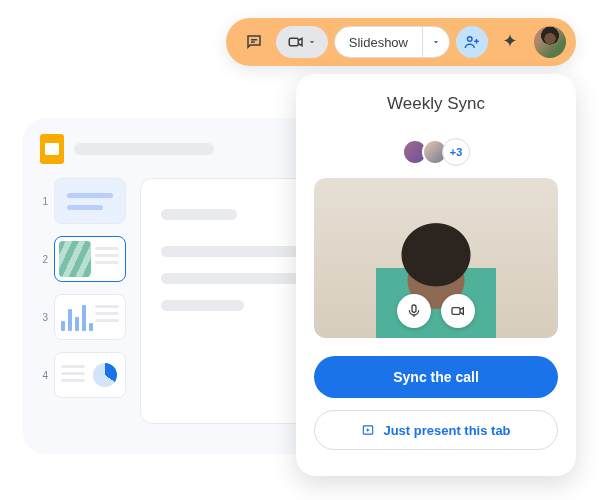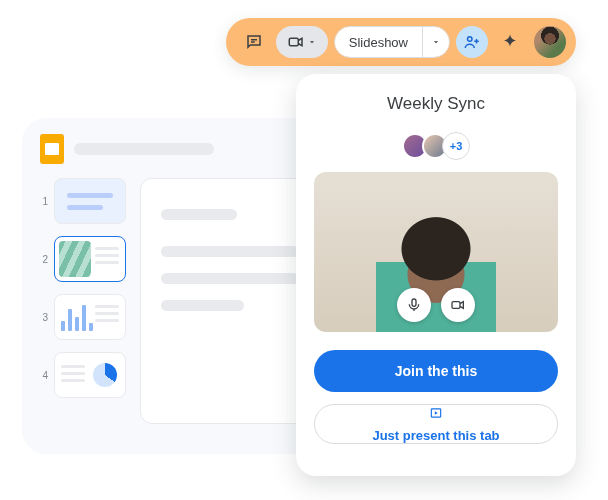--- a/index.html
+++ b/index.html
@@ -152,21 +152,21 @@
     top: 74px;
     right: 32px;
     width: 280px;
     height: 402px;
     background:#fff;
     border-radius:20px;
     box-shadow: 0 8px 24px rgba(60,64,67,.18);
     padding: 20px 18px 16px;
     display:flex; flex-direction:column; align-items:center;
   }
-  .meet-title{font-size:17px;color:#3c4043;font-weight:500;margin-bottom:18px;}
+  .meet-title{font-size:17px;color:#3c4043;font-weight:500;margin-bottom:24px;}
   .avatars{display:flex;align-items:center;margin-bottom:12px;}
   .av{width:26px;height:26px;border-radius:50%;border:2px solid #fff;margin-left:-6px;background:#ccc;}
   .av:first-child{margin-left:0;}
   .av1{background:linear-gradient(135deg,#a36b8f,#6b4e9c);}
   .av2{background:linear-gradient(135deg,#e8c6b0,#6b7a8f);}
   .av-more{
     width:28px;height:28px;border-radius:50%;border:1px solid #dadce0;
     background:#fff;color:#1a73e8;font-size:11px;font-weight:600;
     display:inline-flex;align-items:center;justify-content:center;margin-left:-6px;
   }
@@ -181,21 +181,21 @@
   .preview-ctrls{position:absolute;left:50%;bottom:10px;transform:translateX(-50%);display:flex;gap:10px;}
   .pc-btn{width:34px;height:34px;border-radius:50%;background:#fff;border:none;
      display:inline-flex;align-items:center;justify-content:center;box-shadow:0 1px 4px rgba(0,0,0,.2);cursor:pointer;}
   .btn-join{
     margin-top:18px;width:100%;height:42px;border-radius:21px;background:#1a73e8;
     color:#fff;border:none;font-size:14px;font-weight:600;cursor:pointer;
   }
   .btn-present{
     margin-top:12px;width:100%;height:40px;border-radius:20px;background:#fff;
     color:#1a73e8;border:1px solid #dadce0;font-size:13px;font-weight:600;cursor:pointer;
-    display:inline-flex;align-items:center;justify-content:center;gap:8px;flex-direction:column;
+    display:inline-flex;align-items:center;justify-content:center;gap:8px;
   }
 </style>
 </head>
 <body>
 
 <div class="toolbar">
   <button class="tb-btn tb-icon">
     <svg width="18" height="18" viewBox="0 0 24 24" fill="none" stroke="#3c4043" stroke-width="2">
         <path d="M4 4h16v12H7l-3 3z"></path>
         <path d="M8 9h8M8 12h5"></path>
@@ -309,21 +309,21 @@
           </svg>
       </button>
       <button class="pc-btn">
         <svg width="16" height="16" viewBox="0 0 24 24" fill="none" stroke="#3c4043" stroke-width="2">
             <rect x="3" y="7" width="12" height="10" rx="2"></rect>
             <path d="M15 10l5-3v10l-5-3"></path>
           </svg>
       </button>
     </div>
   </div>
-  <button class="btn-join">Join the this</button>
+  <button class="btn-join">Sync the call</button>
   <button class="btn-present">
     <svg width="14" height="14" viewBox="0 0 24 24" fill="none" stroke="#1a73e8" stroke-width="2">
         <rect x="4" y="5" width="16" height="14" rx="1"></rect>
         <path d="M10 9l5 3-5 3z" fill="#1a73e8" stroke="none"></path>
       </svg>
     <span>Just present this tab</span>
   </button>
 </div>
 
 </body></html>

